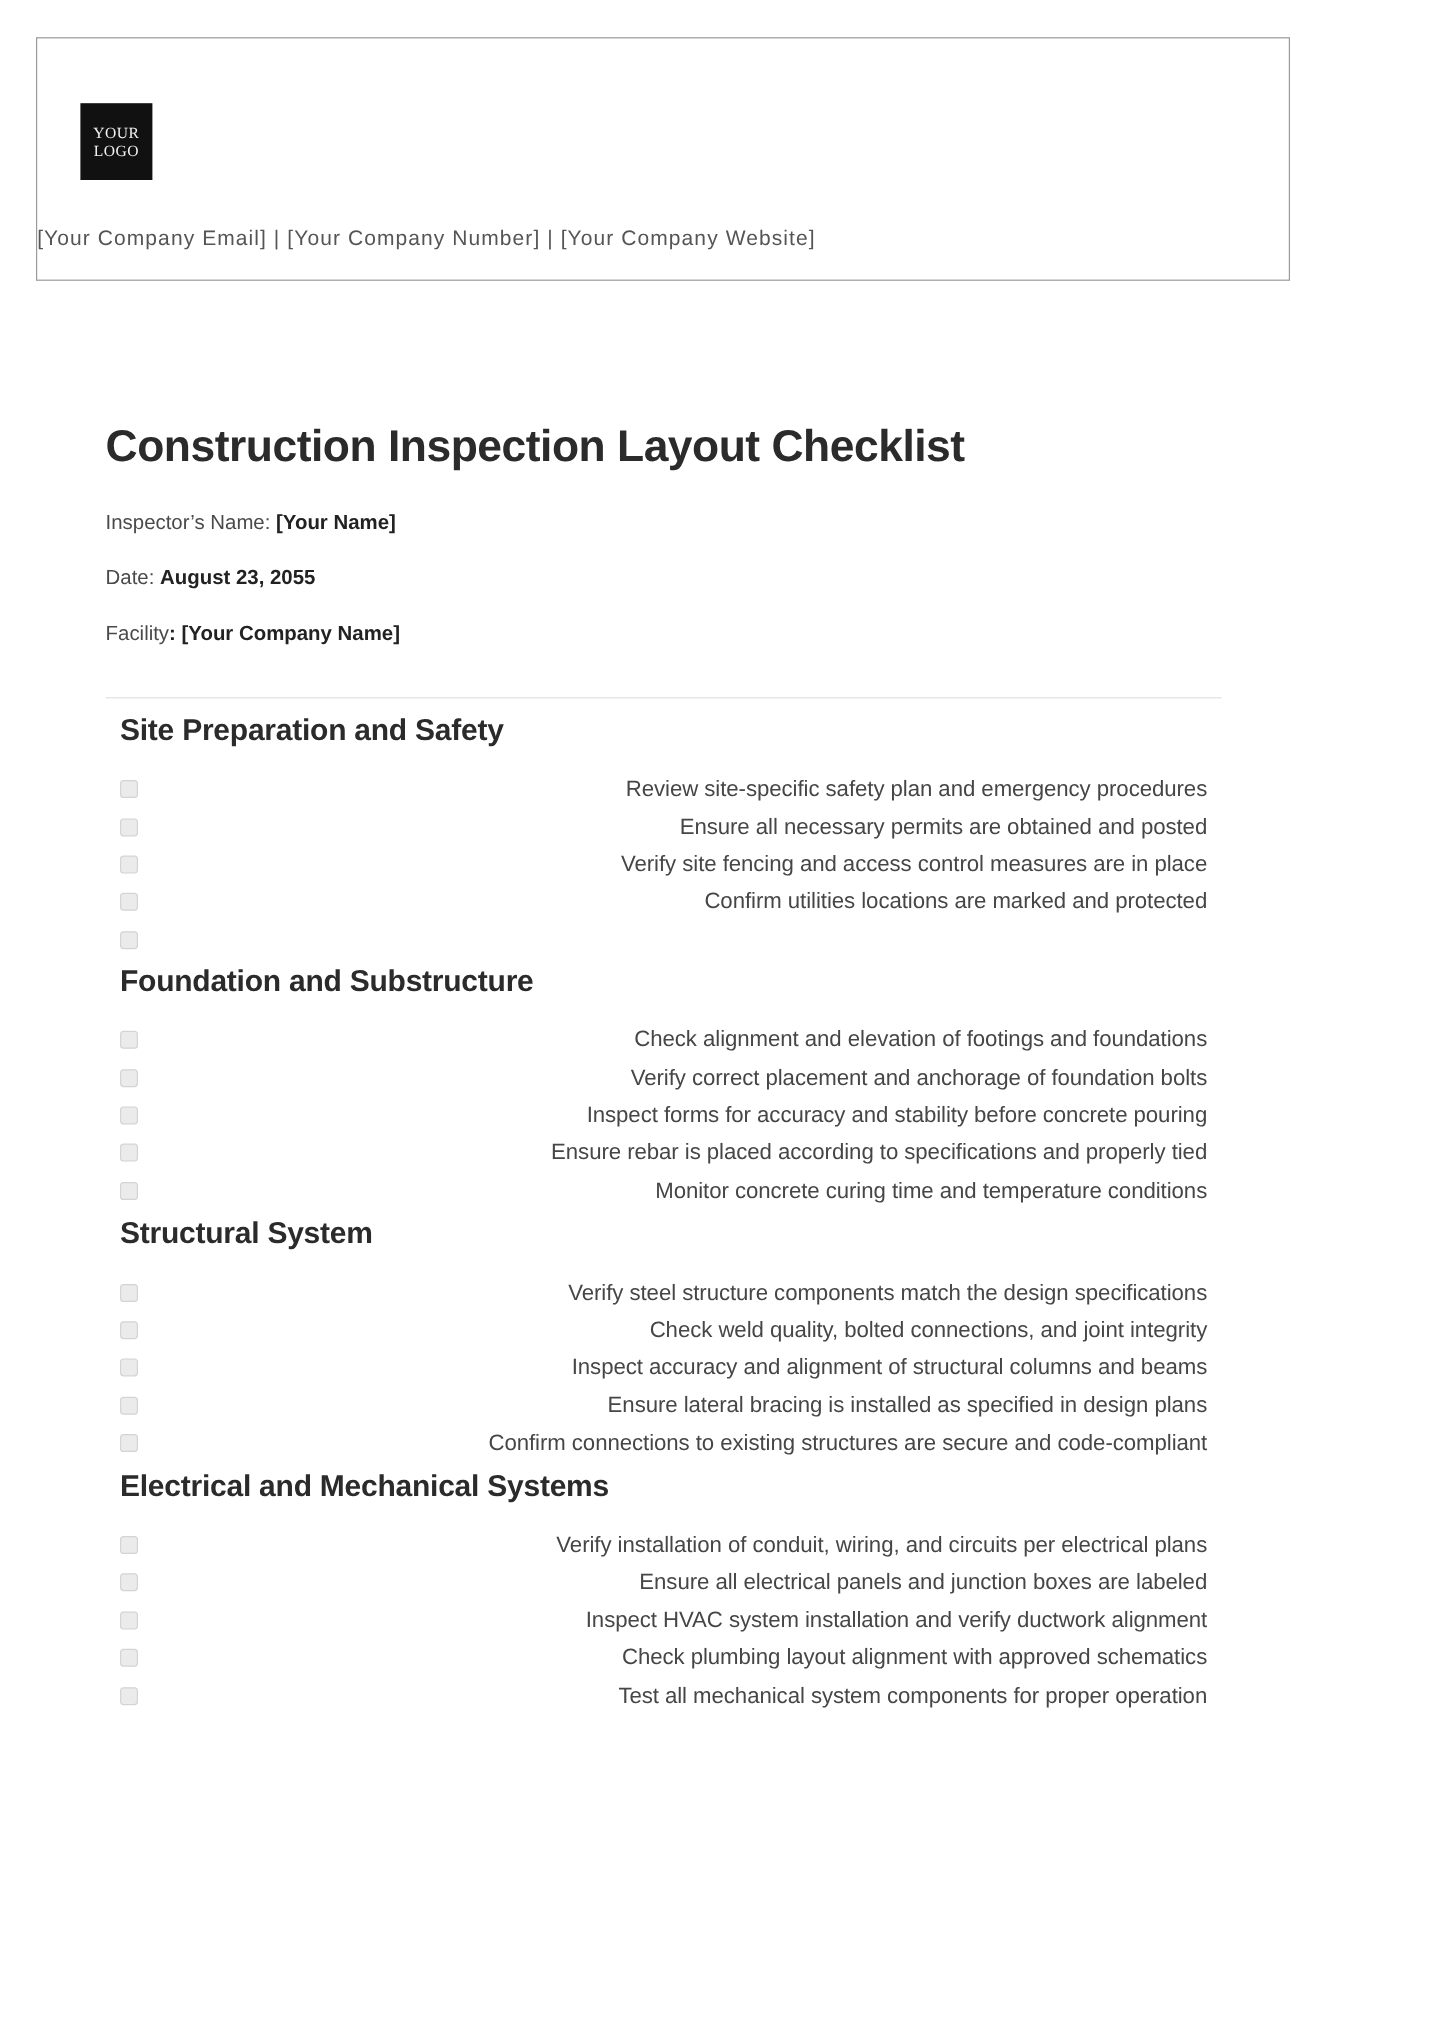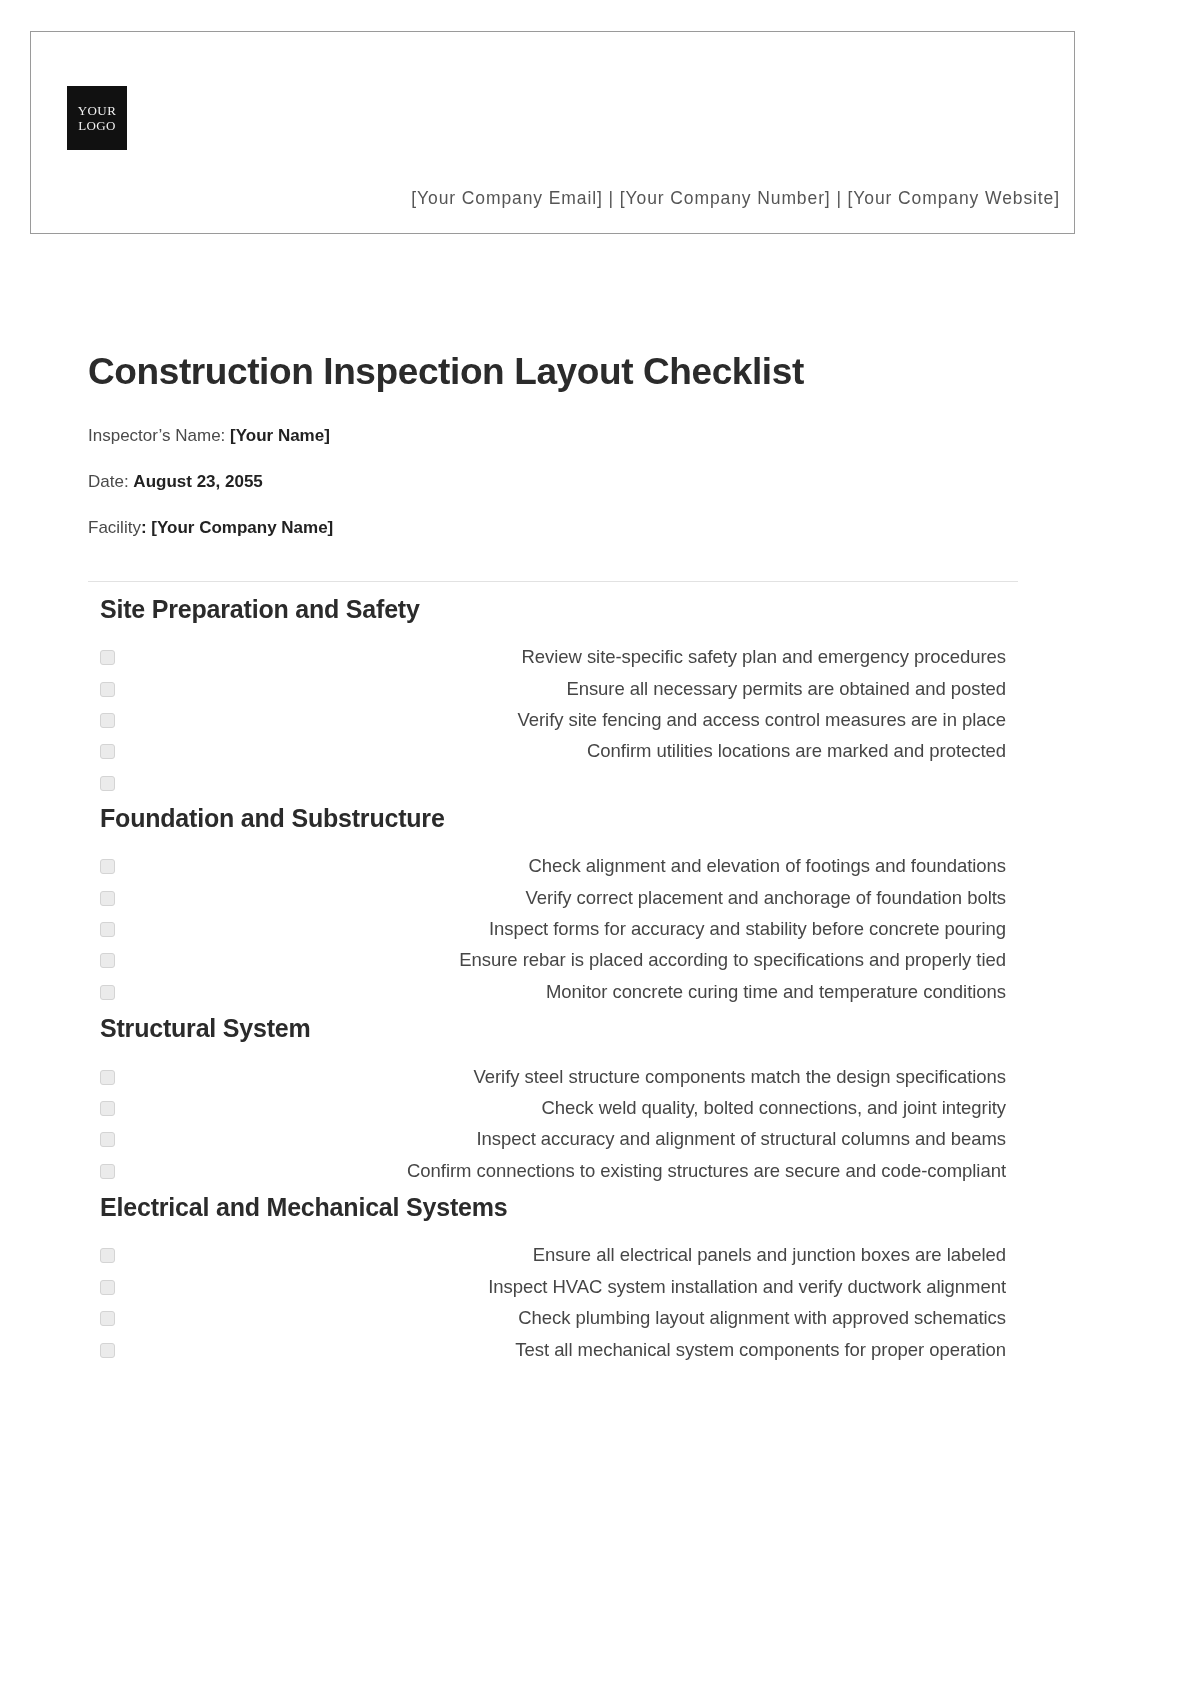--- a/index.html
+++ b/index.html
@@ -46,21 +46,20 @@
     align-items: center;
     justify-content: center;
     text-align: center;
   }
   .logo-box span { display: block; }
   .contact-line {
     position: absolute;
     left: 0;
     right: 14px;
     top: 156px;
-    text-align: right;
     font-size: 17.5px;
     letter-spacing: 0.9px;
     color: #555555;
     font-family: "Liberation Sans", sans-serif;
     white-space: nowrap;
   }
 
   
   .doc {
     position: absolute;
@@ -221,30 +220,38 @@
       <li class="check-item">
         <span class="checkbox"></span>
         <span class="item-label">Check weld quality, bolted connections, and joint integrity</span>
       </li>
       <li class="check-item">
         <span class="checkbox"></span>
         <span class="item-label">Inspect accuracy and alignment of structural columns and beams</span>
       </li>
       <li class="check-item">
         <span class="checkbox"></span>
+        <span class="item-label">Ensure lateral bracing is installed as specified in design plans</span>
+      </li>
+      <li class="check-item">
+        <span class="checkbox"></span>
         <span class="item-label">Confirm connections to existing structures are secure and code-compliant</span>
       </li>
     </ul>
   </div>
 
   <div class="section">
     <h2 class="section-title">Electrical and Mechanical Systems</h2>
     <ul class="items">
       <li class="check-item">
         <span class="checkbox"></span>
+        <span class="item-label">Verify installation of conduit, wiring, and circuits per electrical plans</span>
+      </li>
+      <li class="check-item">
+        <span class="checkbox"></span>
         <span class="item-label">Ensure all electrical panels and junction boxes are labeled</span>
       </li>
       <li class="check-item">
         <span class="checkbox"></span>
         <span class="item-label">Inspect HVAC system installation and verify ductwork alignment</span>
       </li>
       <li class="check-item">
         <span class="checkbox"></span>
         <span class="item-label">Check plumbing layout alignment with approved schematics</span>
       </li>

